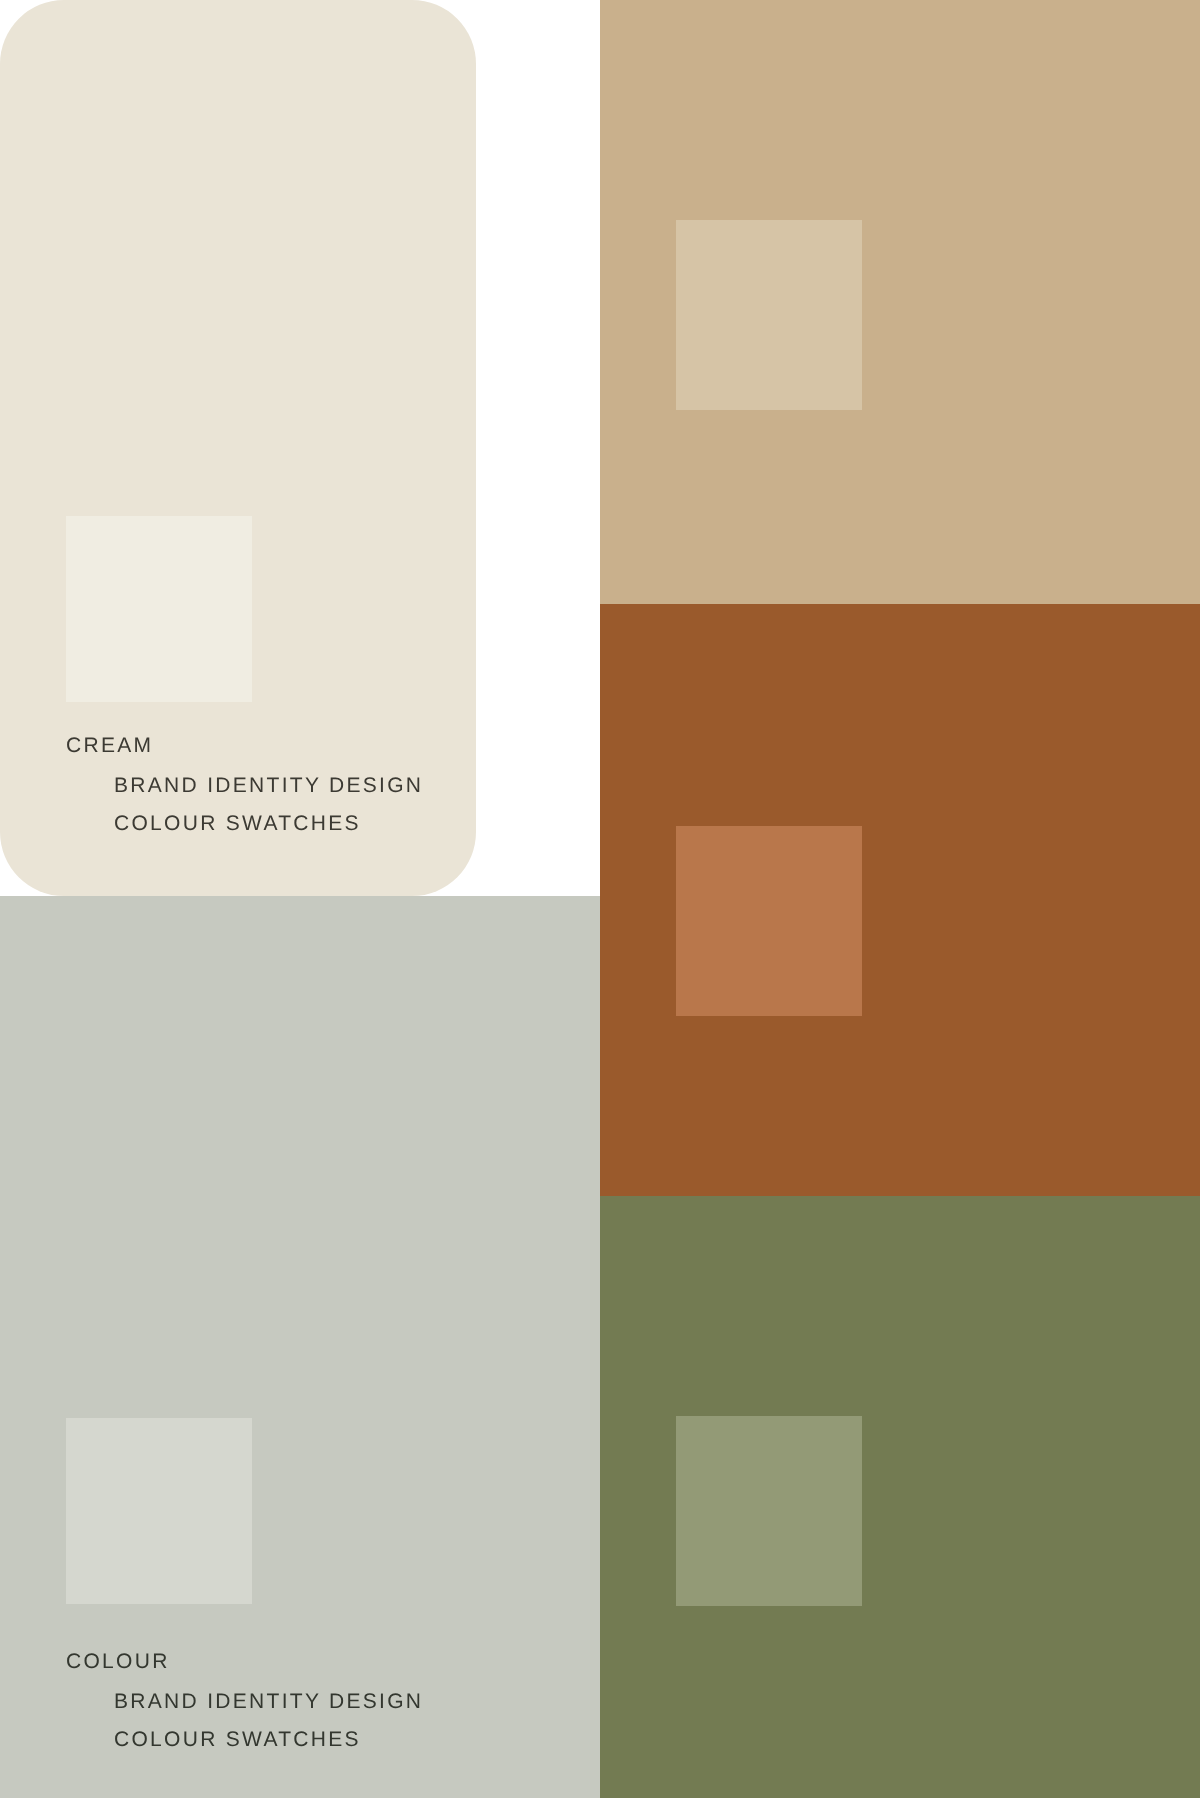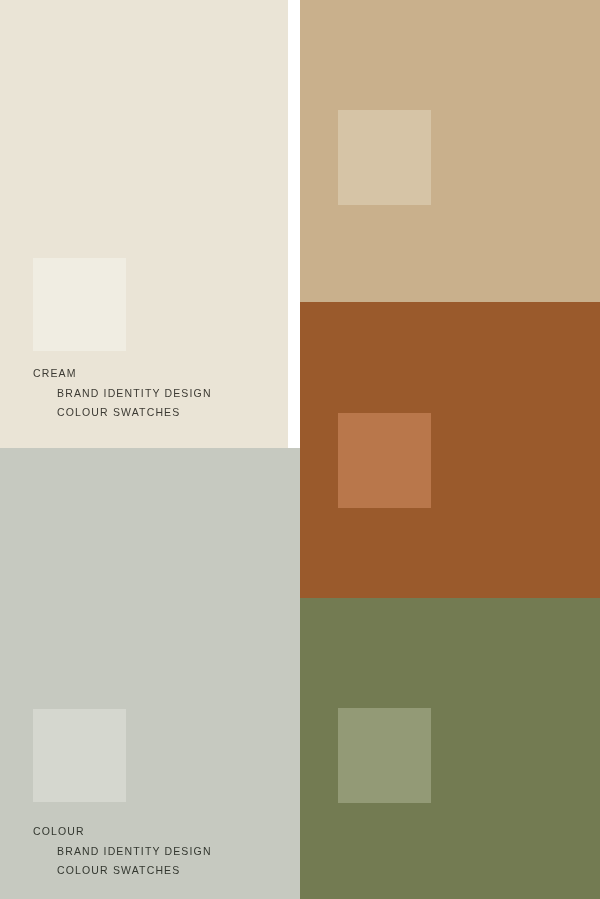--- a/index.html
+++ b/index.html
@@ -33,21 +33,21 @@
     letter-spacing: 1.15px;
     font-weight: 500;
     white-space: nowrap;
   }
   .caption .line + .line {
     margin-top: 9px;
     padding-left: 24px;
   }
 
   
-  #panel-cream    { left: 0;     top: 0;     width: 288px; height: 448px; }
+  #panel-cream    { left: 0;     top: 0;     width: 238px; height: 448px; border-radius: 32px; }
   #panel-seafoam  { left: 0;     top: 448px; width: 300px; height: 451px; }
   #panel-sand     { left: 300px; top: 0;     width: 300px; height: 302px; }
   #panel-amber    { left: 300px; top: 302px; width: 300px; height: 296px; }
   #panel-palm     { left: 300px; top: 598px; width: 300px; height: 301px; }
 
   
   #swatch-cream   { left: 33px; top: 258px; width: 93px;  height: 93px; }
   #swatch-seafoam { left: 33px; top: 261px; width: 93px;  height: 93px; }
   #swatch-sand    { left: 38px; top: 110px; width: 93px;  height: 95px; }
   #swatch-amber   { left: 38px; top: 111px; width: 93px;  height: 95px; }

